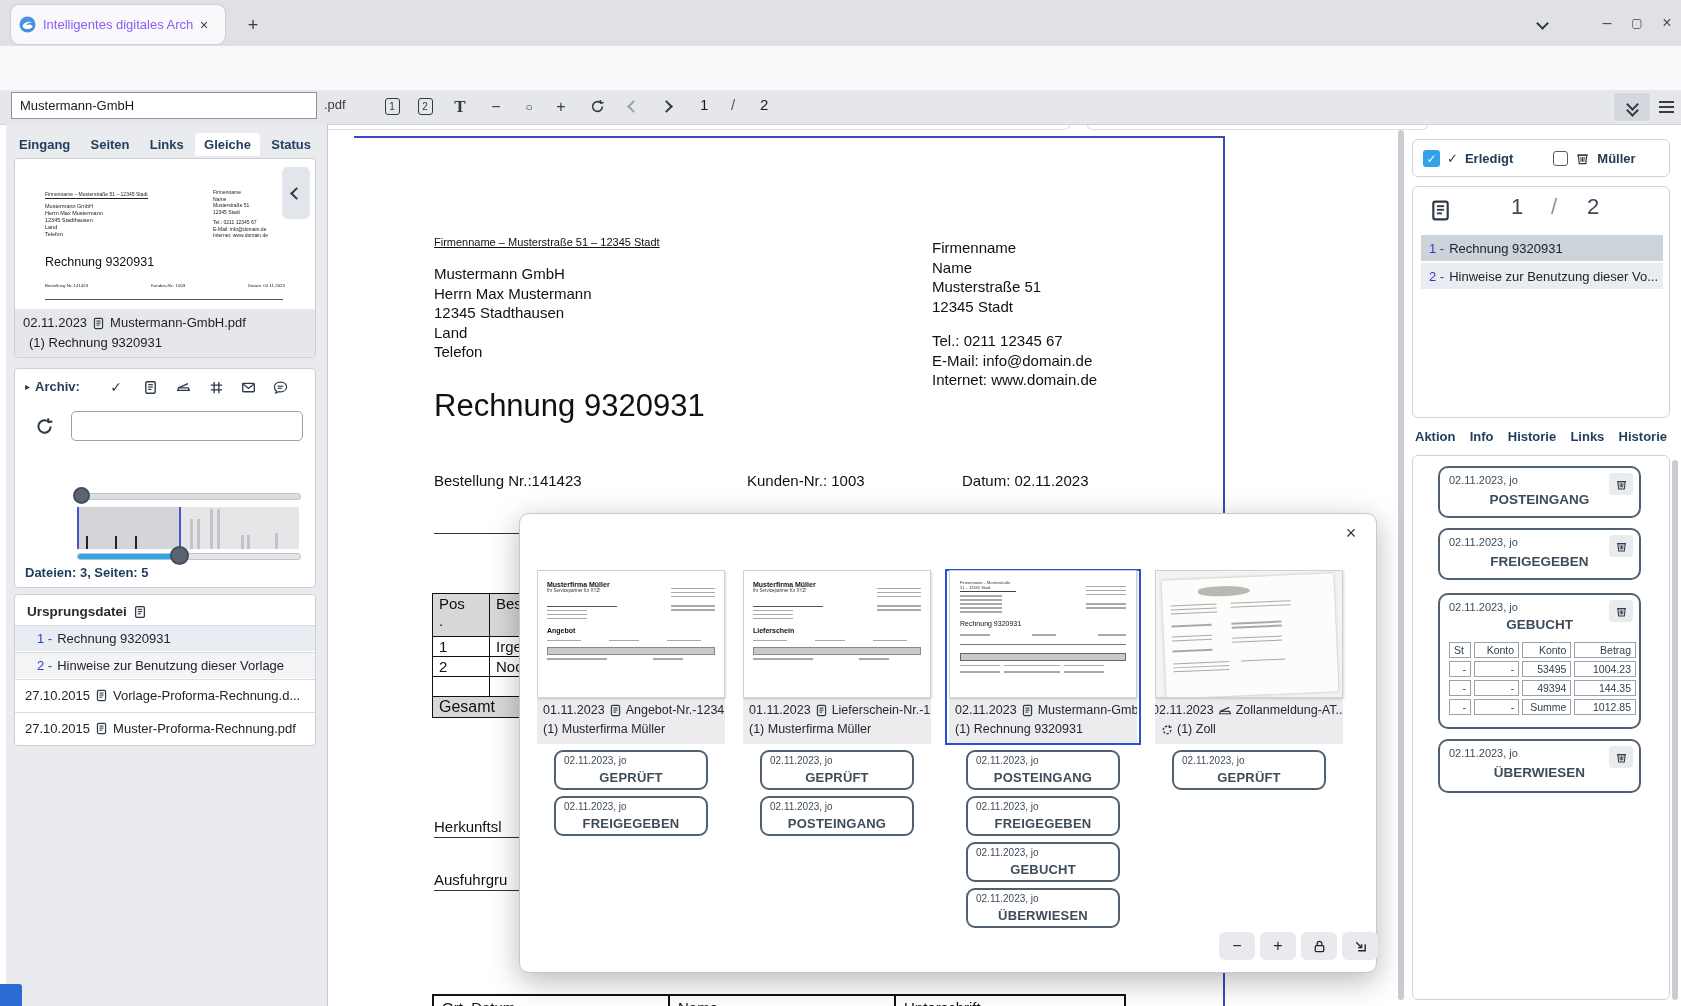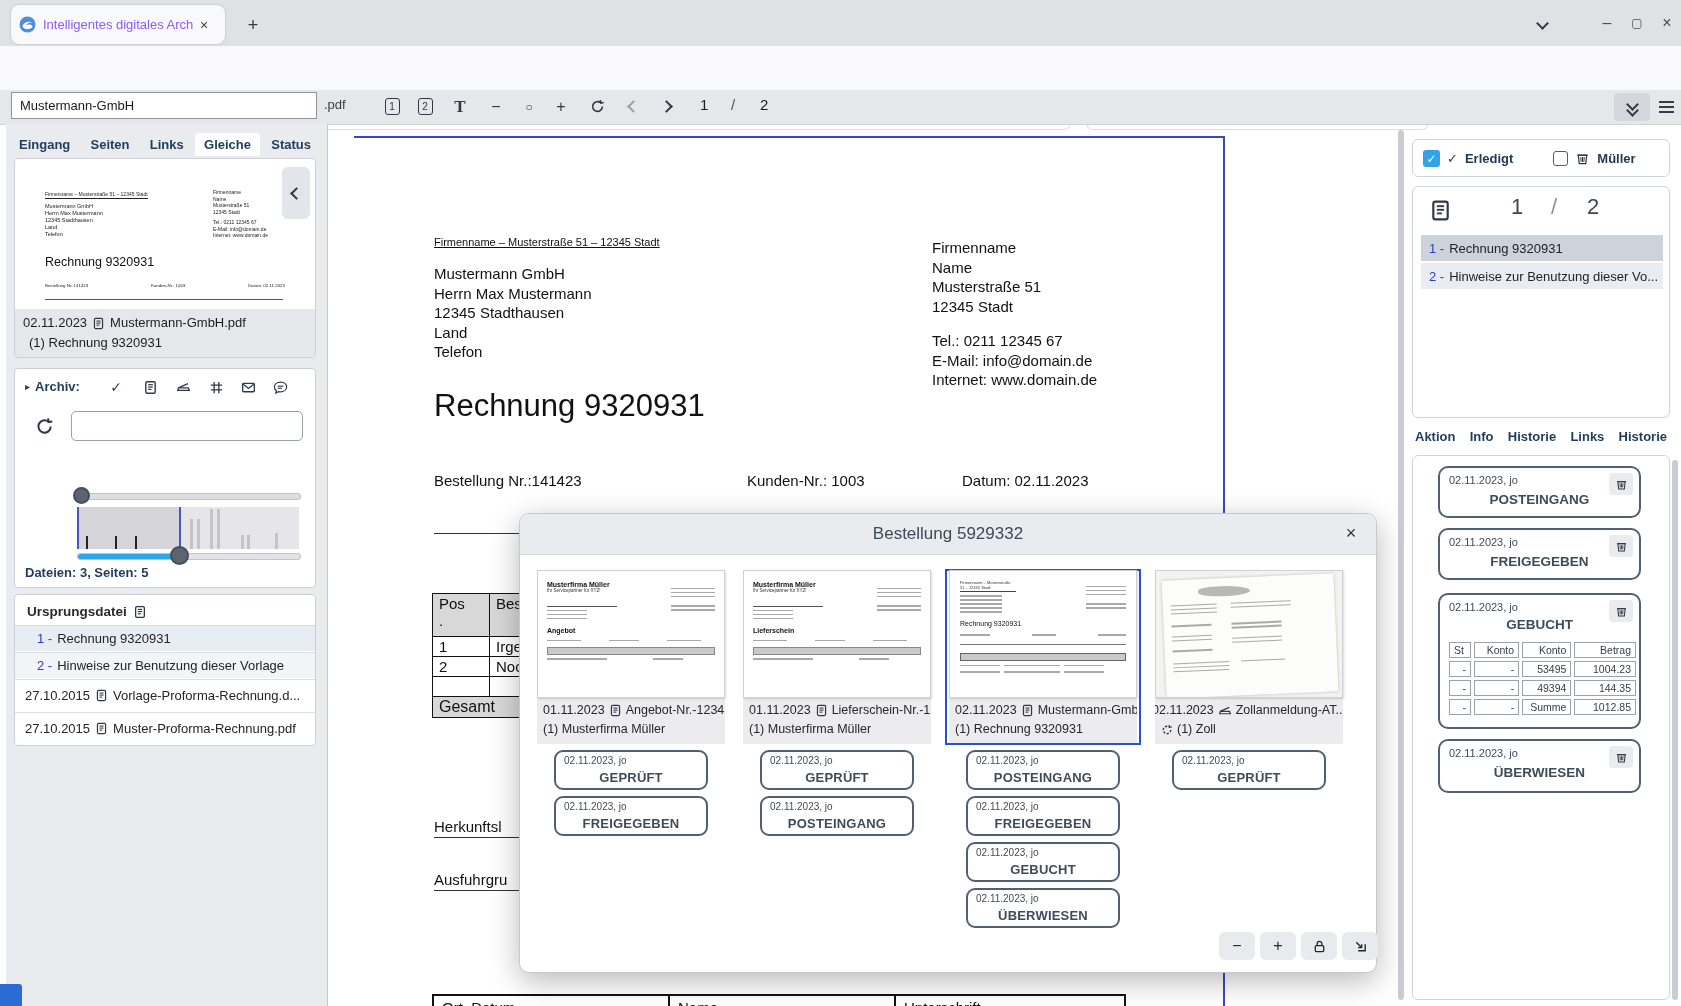--- a/index.html
+++ b/index.html
@@ -464,23 +464,20 @@
         <tr>
       <td style="width:218px;">Ort, Datum</td>
       <td style="width:208px;">Name</td>
       <td style="width:212px;">Unterschrift</td>
     </tr>
   </tbody>
     </table>
 </div>
 
 <div id="modal" class="abs">
-  <div id="mhead">
-    <span>Bestellung 5929332</span>
-  </div>
   <div id="mclose">×</div>
 
   <div class="mcard" style="left:14px;">
     <div class="selwrap">
       <div class="mthumb">
         <div style="padding:10px 9px;position:relative;">
           <div class="tco">Musterfirma Müller</div>
           <div class="ttag">Ihr Servicepartner für XYZ!</div>
           <div style="position:absolute;right:9px;top:14px;width:44px;">
               <div class="bl"></div>

